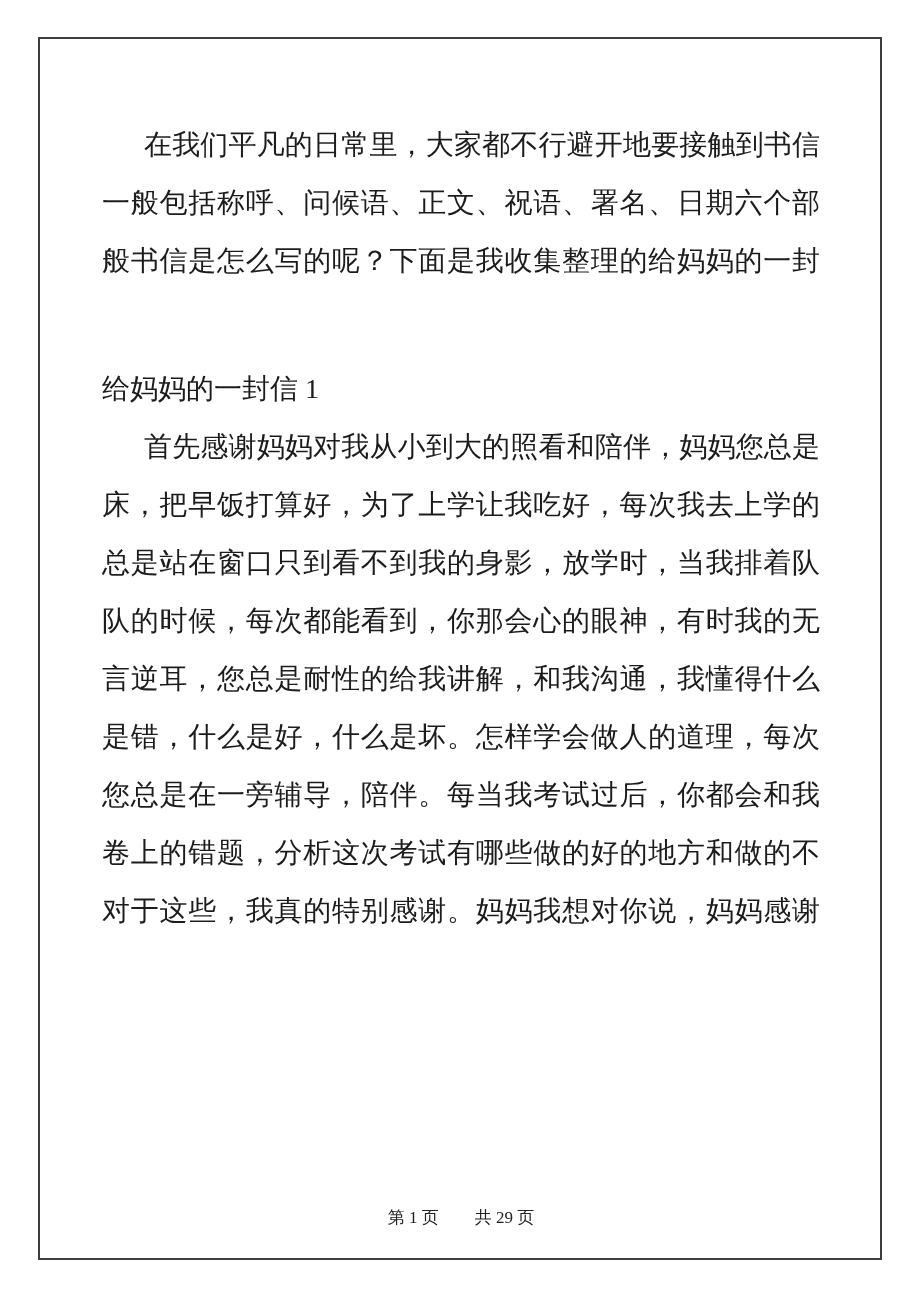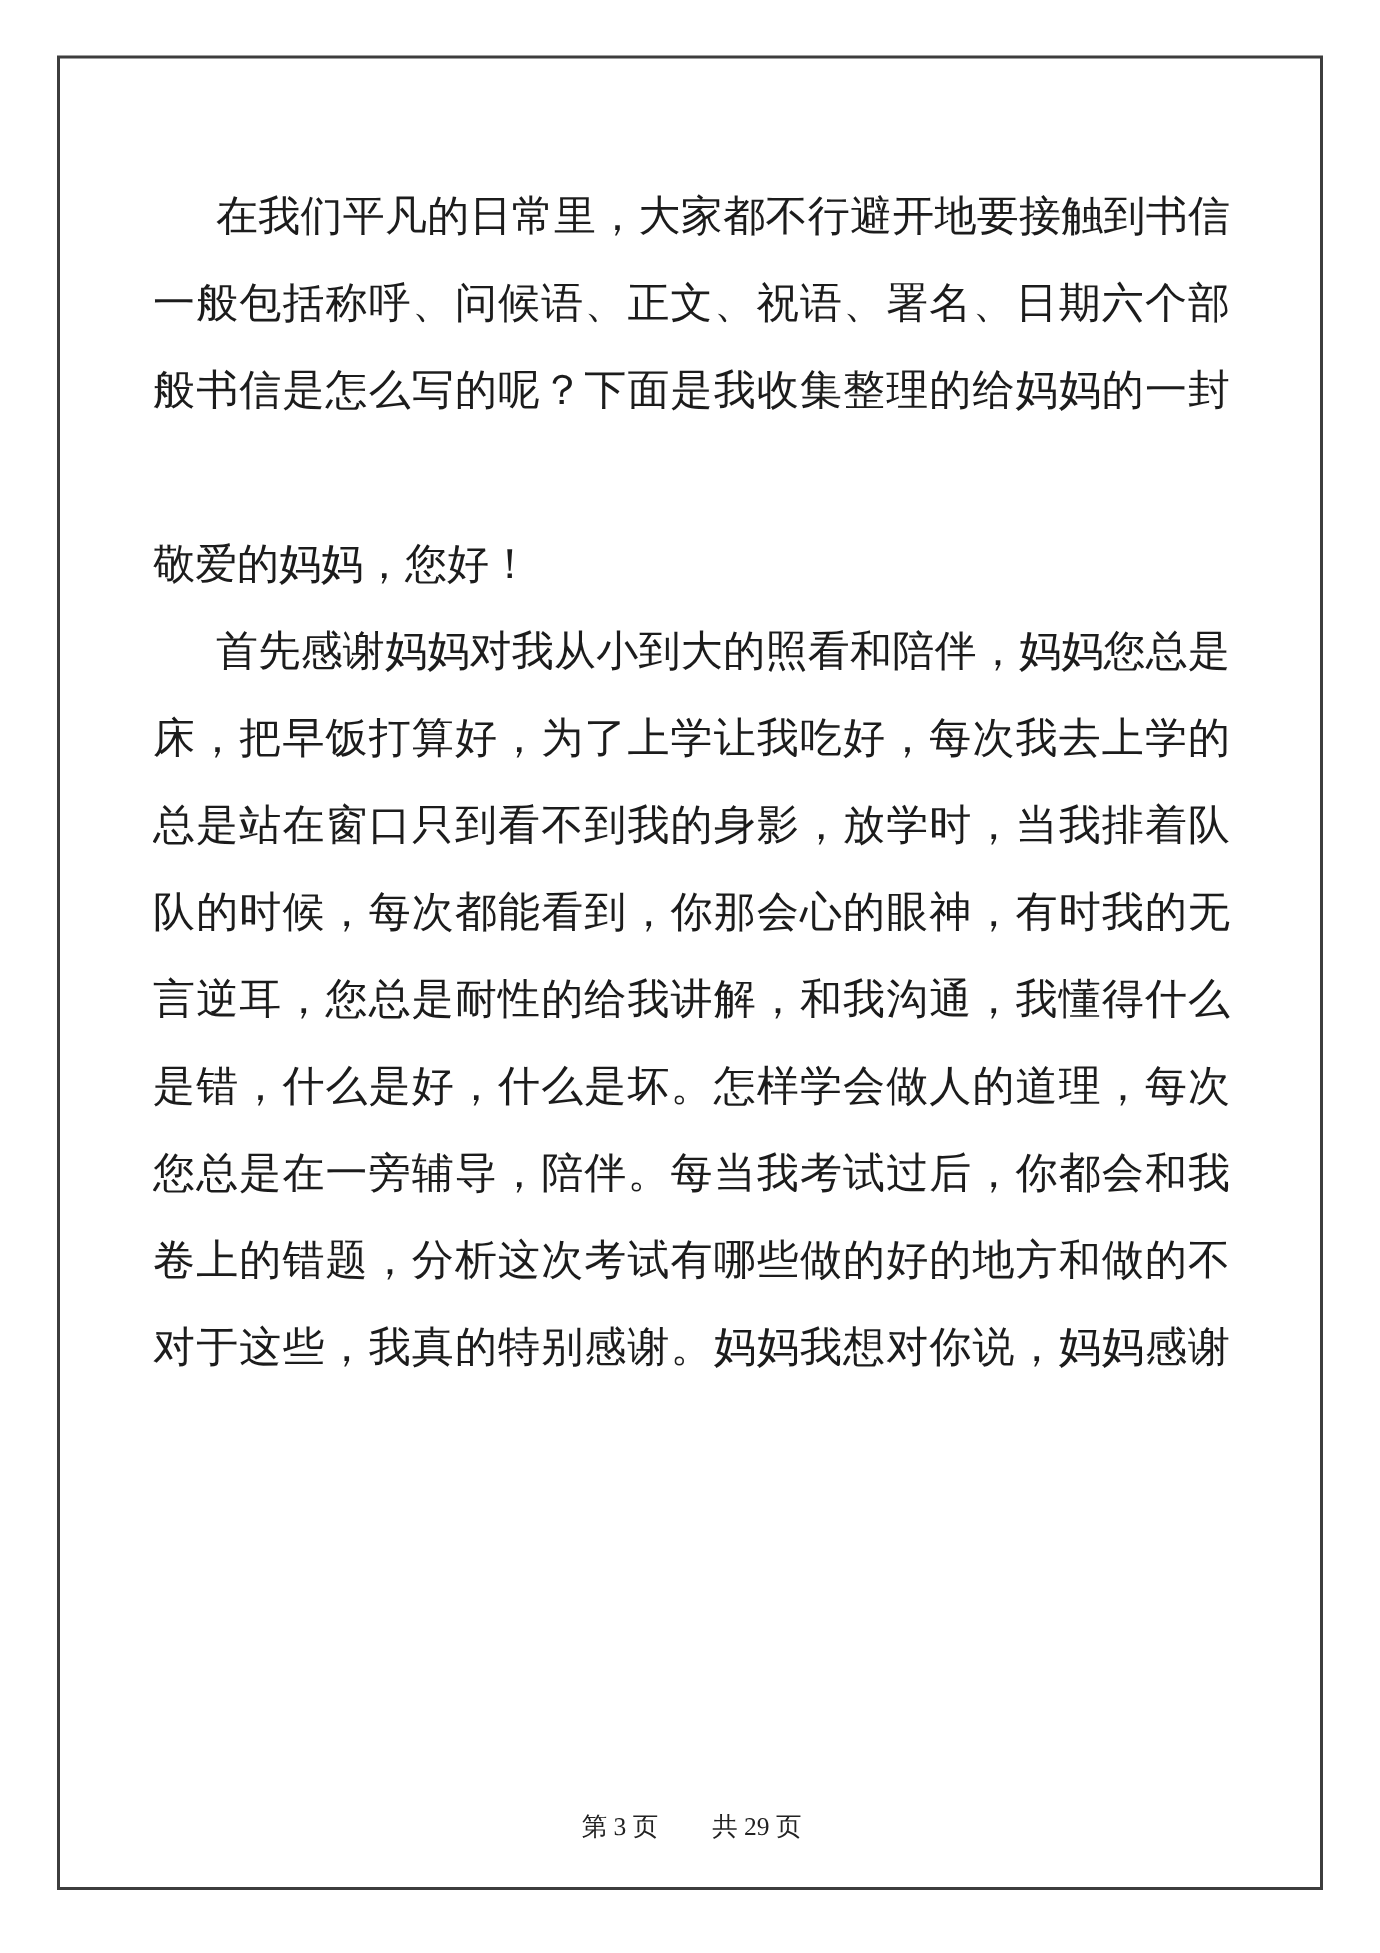--- a/index.html
+++ b/index.html
@@ -69,27 +69,27 @@
 </head>
 <body>
 
 <div class="page-frame"></div>
 
 <div class="doc-content">
     <div class="line indent justify">在我们平凡的日常里，大家都不行避开地要接触到书信吧，书信</div>
     <div class="line justify">一般包括称呼、问候语、正文、祝语、署名、日期六个部分。那么一</div>
     <div class="line justify">般书信是怎么写的呢？下面是我收集整理的给妈妈的一封信，希望能</div>
     <div class="line blank"></div>
-    <div class="line">敬爱的妈妈，您好！</div>
+    <div class="line extra-space">给妈妈的一封信 1</div>
     <div class="line indent justify">首先感谢妈妈对我从小到大的照看和陪伴，妈妈您总是早早的起</div>
     <div class="line justify">床，把早饭打算好，为了上学让我吃好，每次我去上学的时候，妈妈</div>
     <div class="line justify">总是站在窗口只到看不到我的身影，放学时，当我排着队走出大门散</div>
     <div class="line justify">队的时候，每次都能看到，你那会心的眼神，有时我的无理取闹，忠</div>
     <div class="line justify">言逆耳，您总是耐性的给我讲解，和我沟通，我懂得什么是对，什么</div>
     <div class="line justify">是错，什么是好，什么是坏。怎样学会做人的道理，每次我做作业时</div>
     <div class="line justify">您总是在一旁辅导，陪伴。每当我考试过后，你都会和我一起分析试</div>
     <div class="line justify">卷上的错题，分析这次考试有哪些做的好的地方和做的不足的地方。</div>
     <div class="line justify">对于这些，我真的特别感谢。妈妈我想对你说，妈妈感谢您，你辛苦</div>
   </div>
 
 <div class="page-footer">
-  <span>第 3 页</span><span class="footer-total">共 29 页</span>
+  <span>第 1 页</span><span class="footer-total">共 29 页</span>
 </div>
 
 </body></html>

